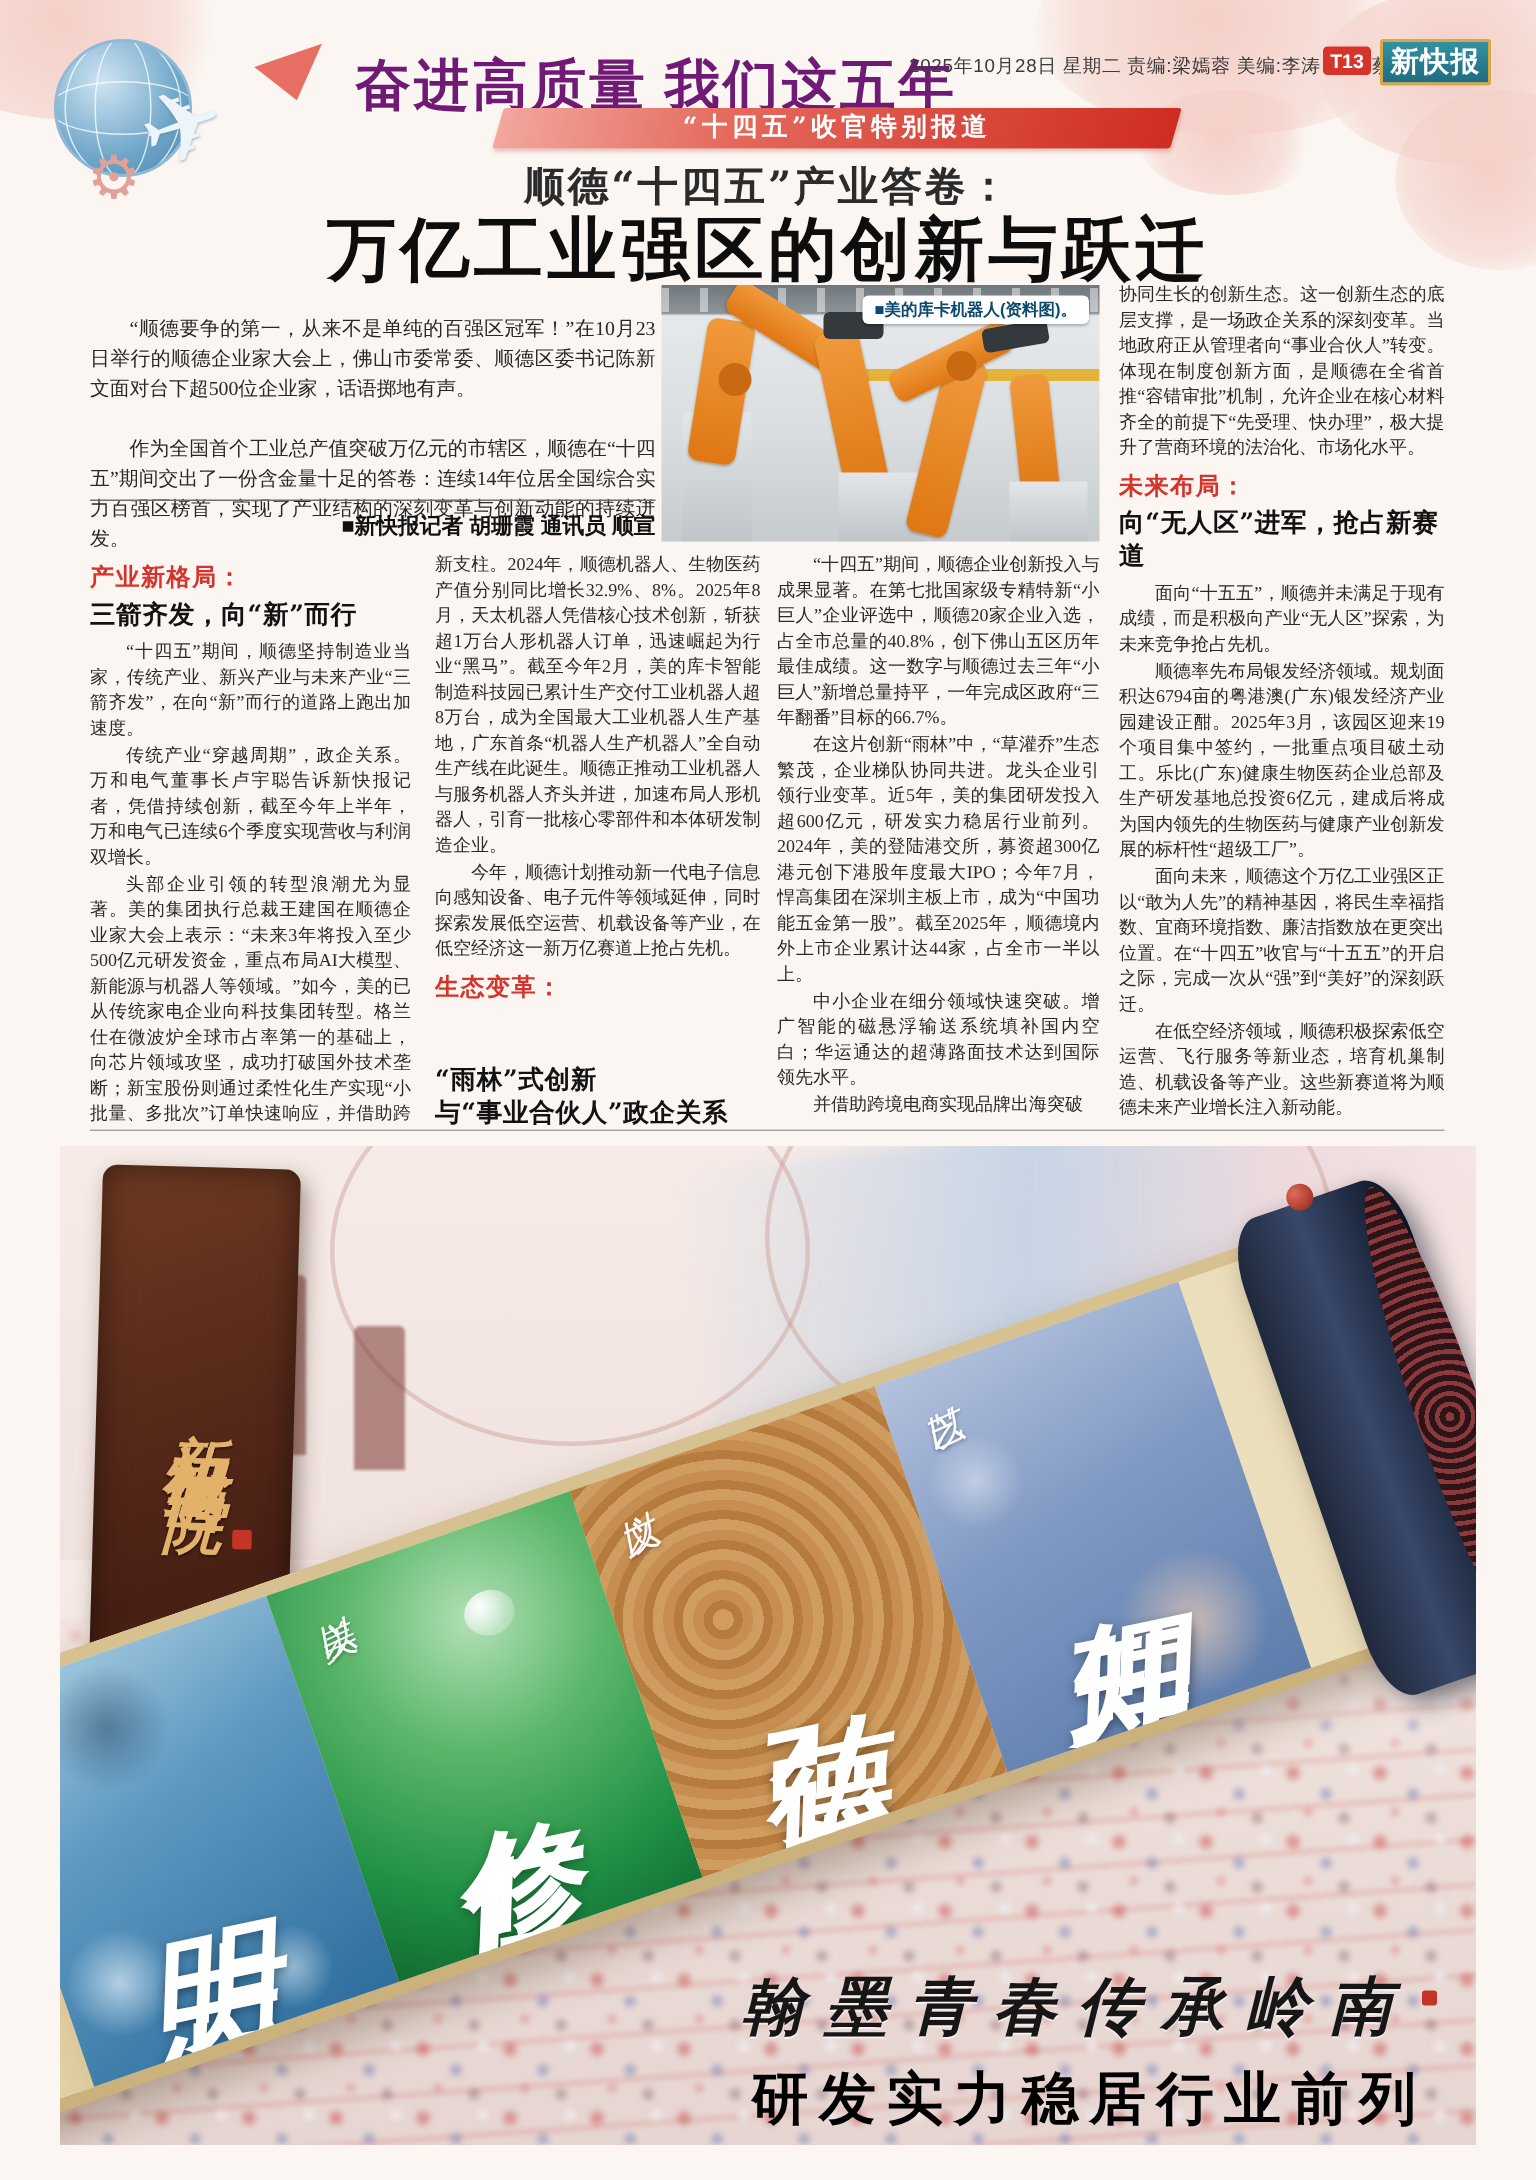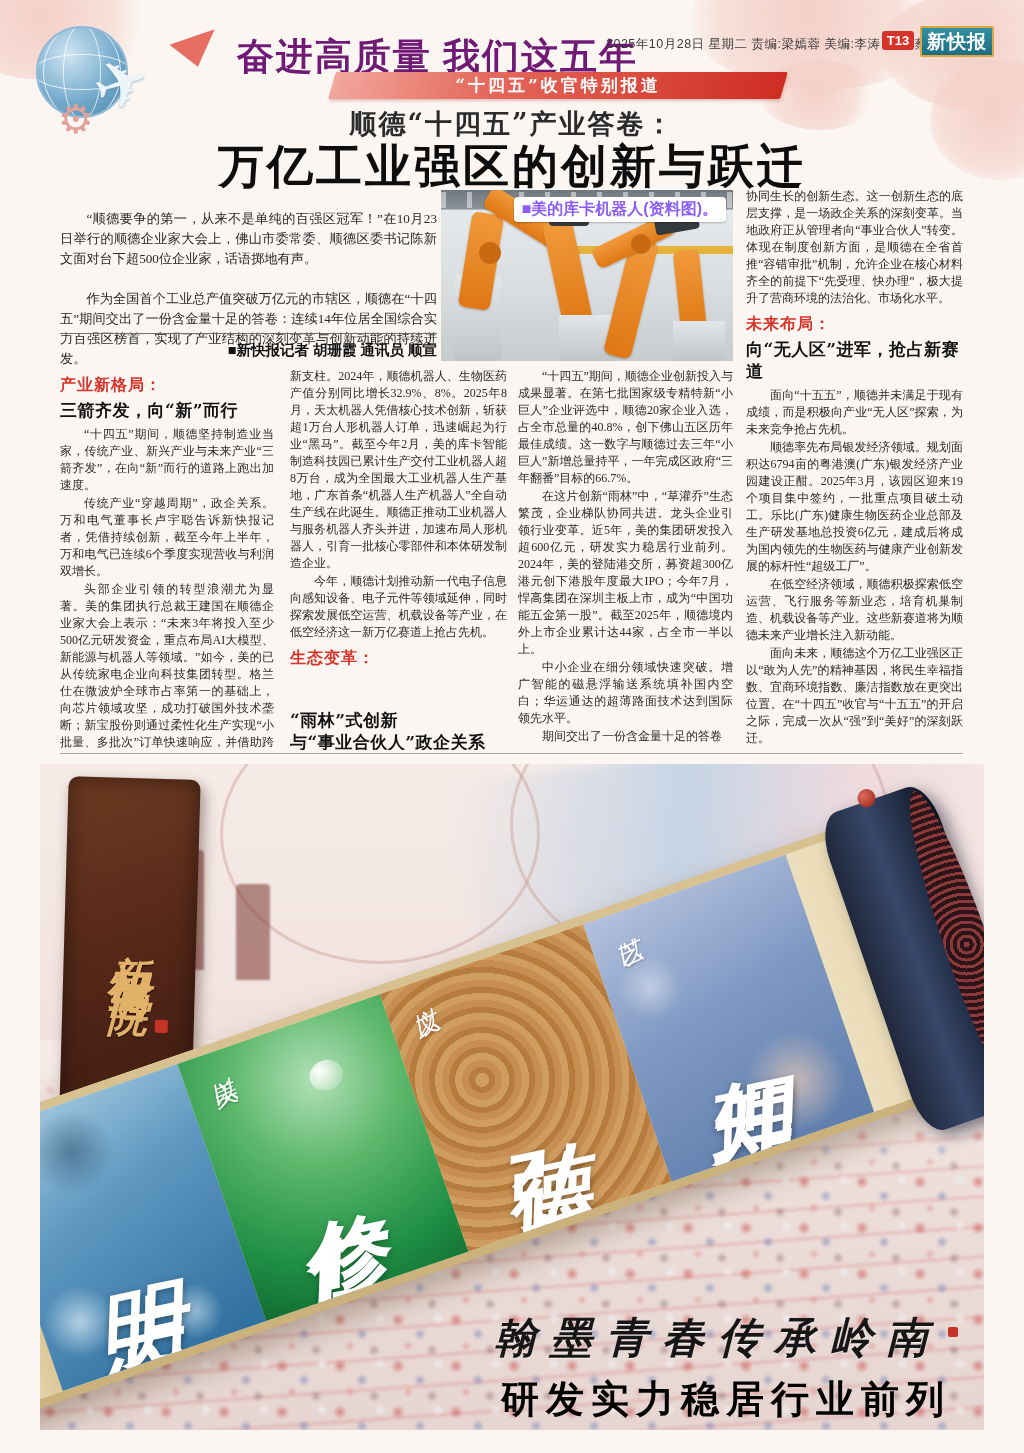--- a/index.html
+++ b/index.html
@@ -67,21 +67,21 @@
     background:linear-gradient(180deg,#70777d 0%, #8d9499 11%, #e6e9eb 12%, #d9dde0 58%, #c6cbce 100%); }
   .photo .lights { position:absolute; top:2px; left:0; right:0; height:16px;
     background:repeating-linear-gradient(90deg, rgba(255,255,255,.85) 0 5px, transparent 5px 26px); opacity:.55; }
   .photo .beam { position:absolute; top:56px; left:42%; width:58%; height:8px; background:#e5b23a; }
   .seg { position:absolute; background:linear-gradient(180deg,#f09a3c,#df7714); border-radius:7px;
     box-shadow:0 1px 2px rgba(60,40,10,.35); }
   .joint { position:absolute; background:#c96a12; border-radius:50%; }
   .grip { position:absolute; background:#34393e; border-radius:4px; }
   .base  { position:absolute; background:linear-gradient(180deg,#e3e6e8,#bfc5c9); }
   .caption { position:absolute; top:7px; right:7px; background:#fff; border-radius:4px;
-    padding:2px 8px; font-size:16px; font-weight:bold; color:#8b5cf6; box-shadow:0 1px 2px rgba(0,0,0,.25); }
+    padding:2px 8px; font-size:11px; font-weight:bold; color:#0c4a6e; box-shadow:0 1px 2px rgba(0,0,0,.25); }
 
   .col { position:absolute; overflow:hidden; }
   .col p { font-size:12px; line-height:17px; text-align:justify; text-indent:2em;
     color:#2a2a2a; font-family:"Liberation Serif", serif; margin-bottom:1px; }
   .col p.noindent { text-indent:0; }
   .sec-head { color:#d6342a; font-weight:bold; font-size:16px; font-family:"DejaVu Serif", serif;
     margin:7px 0 3px; letter-spacing:1px; }
   .sec-sub  { font-weight:900; font-size:17px; color:#121212; font-family:"DejaVu Serif", serif;
     line-height:22px; margin-bottom:5px; letter-spacing:.5px; }
   .col1 { left:60px;  top:368px; width:214px; height:382px; }
@@ -238,31 +238,31 @@
   <p>今年，顺德计划推动新一代电子信息向感知设备、电子元件等领域延伸，同时探索发展低空运营、机载设备等产业，在低空经济这一新万亿赛道上抢占先机。</p>
   <div class="sec-head">生态变革：</div>
   <div class="sec-sub" style="margin-bottom:0;margin-top:40px;">“雨林”式创新</div>
   <div class="sec-sub">与“事业合伙人”政企关系</div>
 </div>
 
 <div class="abs col col3">
   <p>“十四五”期间，顺德企业创新投入与成果显著。在第七批国家级专精特新“小巨人”企业评选中，顺德20家企业入选，占全市总量的40.8%，创下佛山五区历年最佳成绩。这一数字与顺德过去三年“小巨人”新增总量持平，一年完成区政府“三年翻番”目标的66.7%。</p>
   <p>在这片创新“雨林”中，“草灌乔”生态繁茂，企业梯队协同共进。龙头企业引领行业变革。近5年，美的集团研发投入超600亿元，研发实力稳居行业前列。2024年，美的登陆港交所，募资超300亿港元创下港股年度最大IPO；今年7月，悍高集团在深圳主板上市，成为“中国功能五金第一股”。截至2025年，顺德境内外上市企业累计达44家，占全市一半以上。</p>
   <p>中小企业在细分领域快速突破。增广智能的磁悬浮输送系统填补国内空白；华运通达的超薄路面技术达到国际领先水平。</p>
-  <p>期间交出了一份含金量十足的答卷</p>
+  <p>并借助跨境电商实现品牌出海突破</p>
 </div>
 
 <div class="abs col col4">
   <p class="noindent">协同生长的创新生态。这一创新生态的底层支撑，是一场政企关系的深刻变革。当地政府正从管理者向“事业合伙人”转变。体现在制度创新方面，是顺德在全省首推“容错审批”机制，允许企业在核心材料齐全的前提下“先受理、快办理”，极大提升了营商环境的法治化、市场化水平。</p>
   <div class="sec-head">未来布局：</div>
   <div class="sec-sub">向“无人区”进军，抢占新赛道</div>
   <p>面向“十五五”，顺德并未满足于现有成绩，而是积极向产业“无人区”探索，为未来竞争抢占先机。</p>
   <p>顺德率先布局银发经济领域。规划面积达6794亩的粤港澳(广东)银发经济产业园建设正酣。2025年3月，该园区迎来19个项目集中签约，一批重点项目破土动工。乐比(广东)健康生物医药企业总部及生产研发基地总投资6亿元，建成后将成为国内领先的生物医药与健康产业创新发展的标杆性“超级工厂”。</p>
+  <p>面向未来，顺德这个万亿工业强区正以“敢为人先”的精神基因，将民生幸福指数、宜商环境指数、廉洁指数放在更突出位置。在“十四五”收官与“十五五”的开启之际，完成一次从“强”到“美好”的深刻跃迁。</p>
   <p>在低空经济领域，顺德积极探索低空运营、飞行服务等新业态，培育机巢制造、机载设备等产业。这些新赛道将为顺德未来产业增长注入新动能。</p>
-  <p>面向未来，顺德这个万亿工业强区正以“敢为人先”的精神基因，将民生幸福指数、宜商环境指数、廉洁指数放在更突出位置。在“十四五”收官与“十五五”的开启之际，完成一次从“强”到“美好”的深刻跃迁。</p>
 </div>
 
 <div class="abs rule-bottom"></div>
 
 <div class="abs ad">
   <div class="streak"></div>
   <div class="arch" style="left:180px;top:-60px;width:320px;height:260px;"></div>
   <div class="arch" style="left:470px;top:-90px;width:380px;height:300px;"></div>
   <div class="door" style="left:118px;top:86px;width:46px;height:120px;"></div>
   <div class="door" style="left:196px;top:120px;width:34px;height:96px;"></div>

